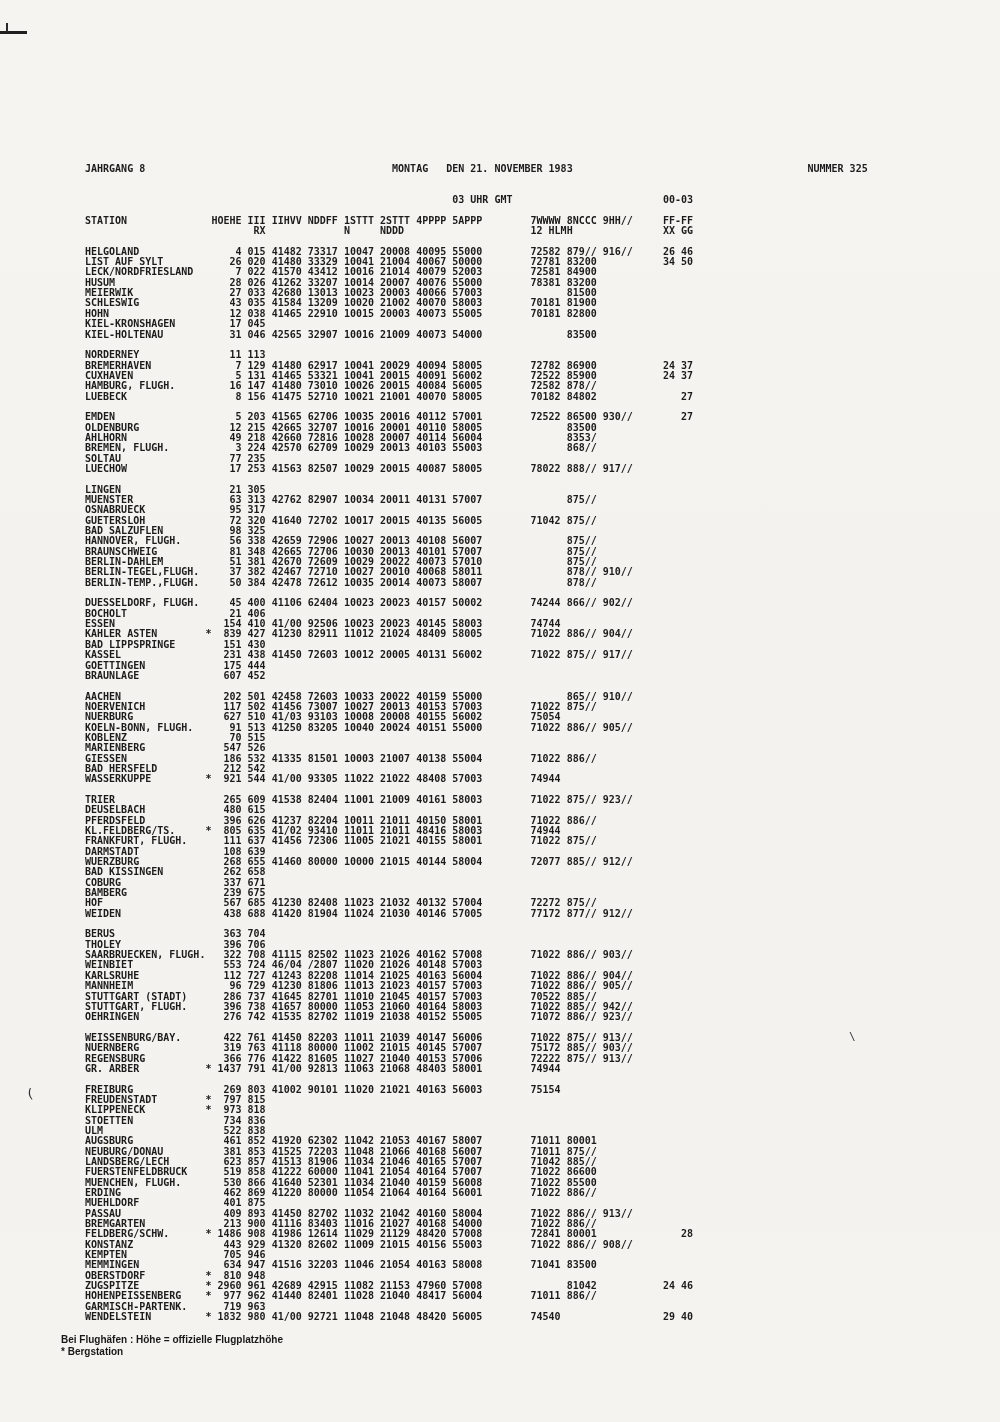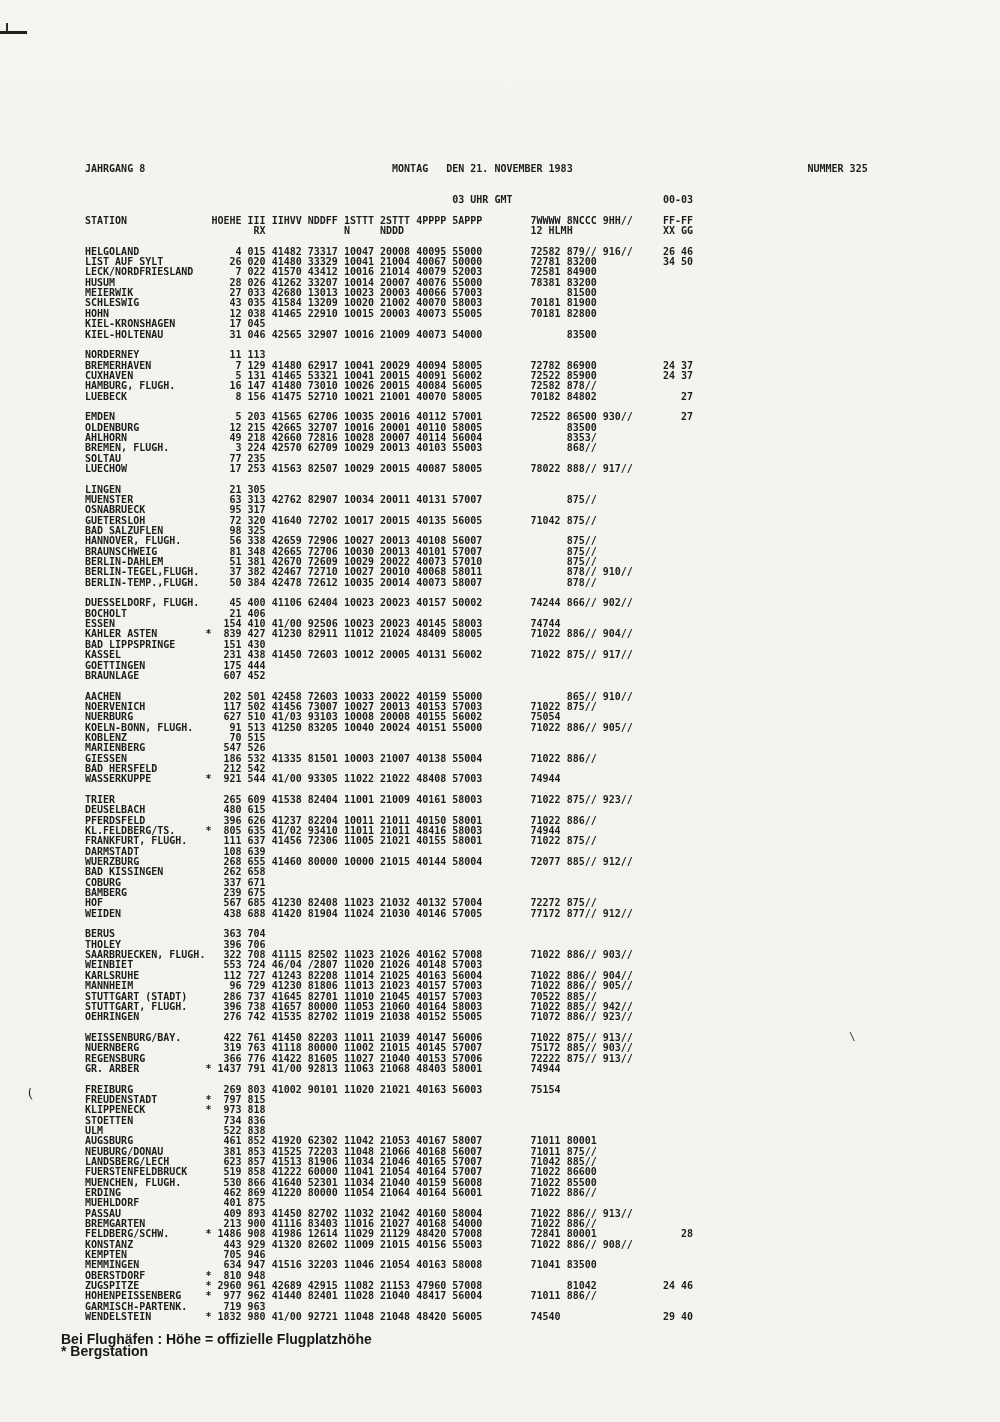--- a/index.html
+++ b/index.html
@@ -12,21 +12,21 @@
   .doc{
     position:absolute;left:85px;top:164px;
     font-family:"DejaVu Sans Mono",monospace;
     font-size:10px;line-height:10.35px;font-weight:700;
     color:#1b1b1b;white-space:pre;
   }
   .ln{min-height:10.35px;}
   .footnotes{
     position:absolute;left:61px;top:1334px;
     font-family:"Liberation Sans",sans-serif;
-    font-size:14px;line-height:11.5px;font-weight:700;color:#181818;
+    font-size:10px;line-height:11.5px;font-weight:700;color:#181818;
   }
   .corner-h{position:absolute;left:0;top:31px;width:27px;height:2.5px;background:#1f1f1f;}
   .corner-v{position:absolute;left:6px;top:23px;width:2px;height:9px;background:#2a2a2a;}
   .mark{position:absolute;font-family:"DejaVu Sans Mono",monospace;color:#2e2e2e;}
   .mark-paren{left:26px;top:1086px;font-size:13px;transform:rotate(-8deg);}
   .mark-slash{left:849px;top:1030px;font-size:11px;color:#3a3a3a;}
 </style>
 </head>
 <body>
 

